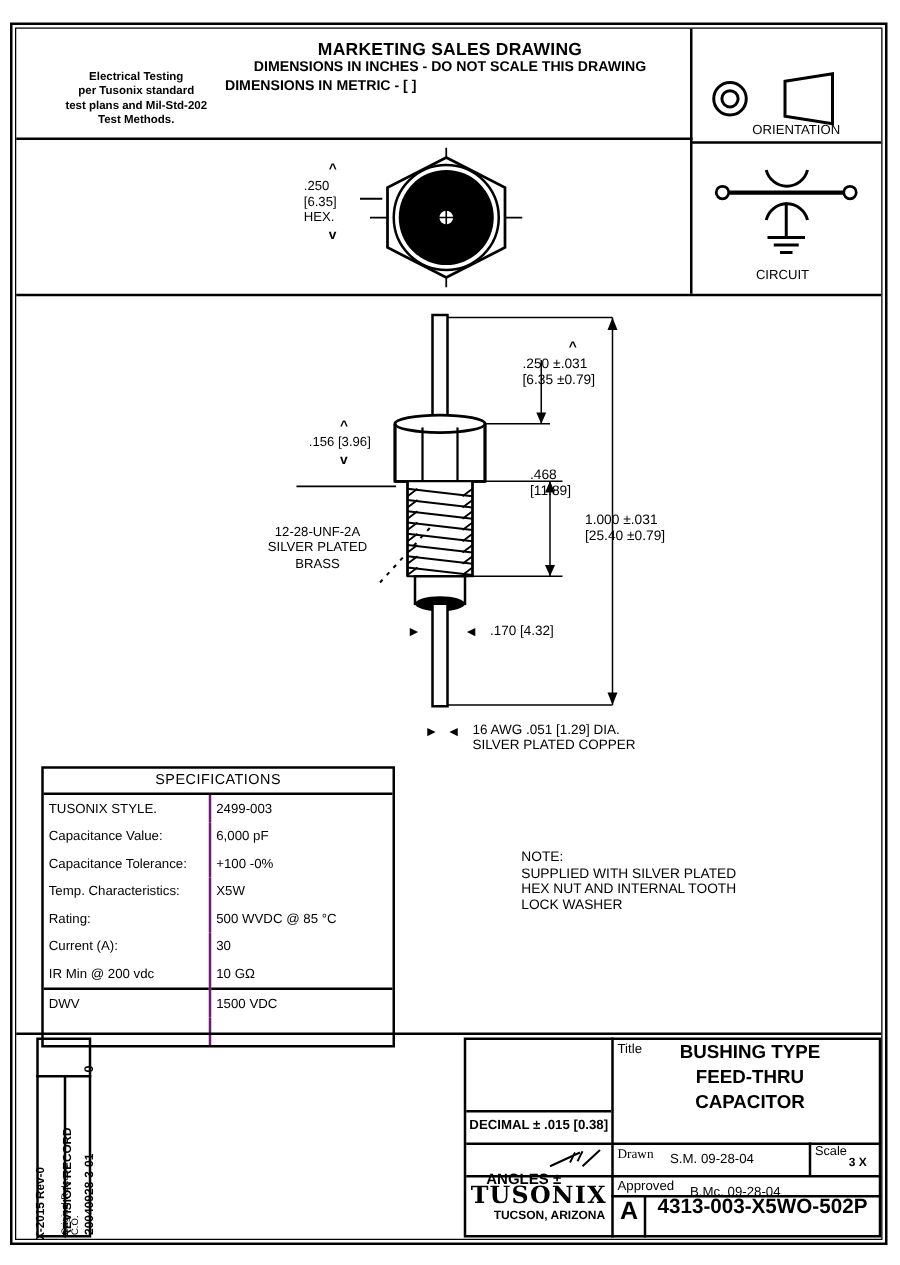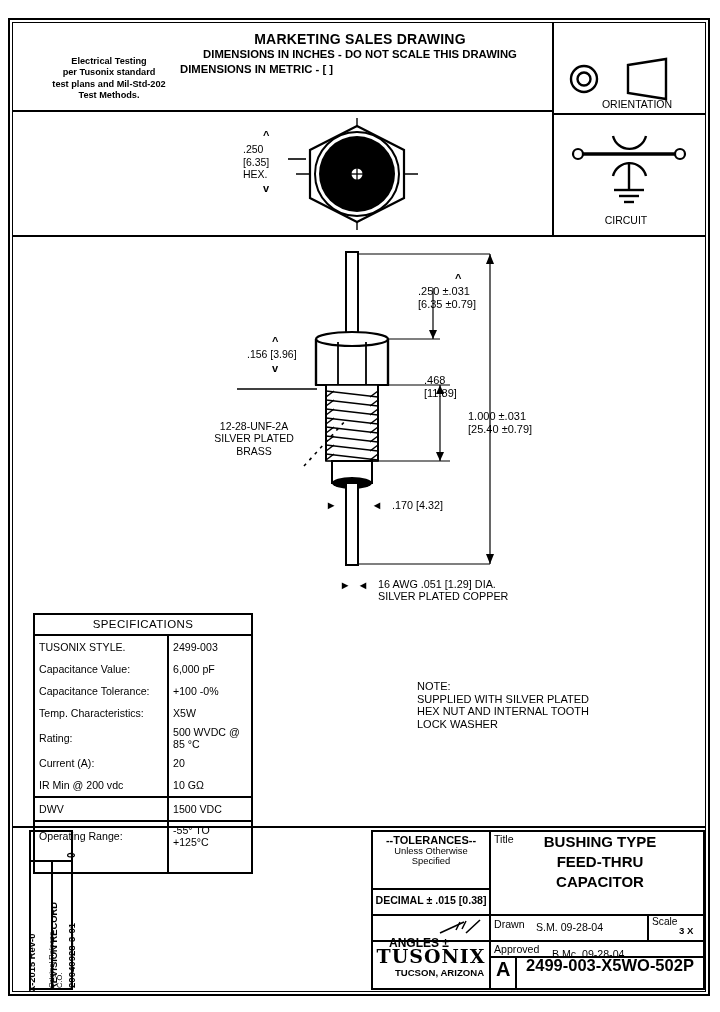--- a/index.html
+++ b/index.html
@@ -41,25 +41,25 @@
   #dim-250{left:418px;top:285px;width:110px;font-size:11px;line-height:13px;}
   #dim-468{left:424px;top:374px;width:48px;font-size:11px;line-height:13px;text-align:left;}
   #dim-1000{left:468px;top:410px;width:110px;font-size:11px;line-height:13px;}
   #dim-156{left:247px;top:348px;width:78px;font-size:10.5px;}
   #ar156-up{left:272px;top:335px;font-size:11px;}
   #ar156-dn{left:272px;top:362px;font-size:11px;}
   #thread-note{left:186px;top:420px;width:136px;font-size:10.5px;line-height:12.4px;text-align:center;}
   #awg-note{left:352px;top:578px;width:190px;font-size:10.8px;line-height:12.4px;}
 
   
-  #spec{left:33px;top:613px;width:220px;border:2px solid #000;box-sizing:border-box;}
+  #spec{left:33px;top:613px;width:283px;border:2px solid #000;box-sizing:border-box;}
   #spec-title{font-size:11.5px;text-align:center;padding:3px 0 4px;border-bottom:2px solid #000;letter-spacing:.4px;}
   #spec table{border-collapse:collapse;width:100%;font-size:10.6px;}
   #spec td{padding:2px 4px;height:18px;vertical-align:middle;}
-  #spec td.k{width:124px;border-right:2px solid #000000;}
+  #spec td.k{width:124px;border-right:2px solid #701a75;}
   #spec tr.rule td{border-top:2px solid #000;}
   #spec tr.last td{height:20px;}
 
   
   #note{left:417px;top:680px;width:240px;font-size:11px;line-height:12.6px;}
 
   
   #tb-rule{left:13px;top:826px;width:692px;height:2px;}
 
   #rev-box{left:29px;top:830px;width:44px;height:160px;border:2px solid #000;box-sizing:border-box;}
@@ -79,21 +79,21 @@
   #dec-t{font-size:10.6px;font-weight:bold;text-align:center;padding-top:4px;}
   #ang-cell{left:373px;top:916px;width:116px;height:24px;}
   #ang-t{font-size:12px;font-weight:bold;padding:4px 0 0 16px;margin-top:16px;}
 
   #logo-cell{left:373px;top:942px;width:116px;height:48px;}
   #logo-t{font-size:19px;font-weight:bold;text-align:center;letter-spacing:1px;padding-top:3px;font-family:"DejaVu Serif",serif;}
   #logo-s{font-size:9.6px;text-align:center;font-weight:bold;padding-left:17px;}
 
   #title-lbl{left:494px;top:833px;font-size:10.6px;}
   #title-val{left:500px;top:832px;width:200px;font-size:15px;font-weight:bold;text-align:center;line-height:20px;}
-  #drawn-lbl{left:494px;top:918px;font-size:10.6px;}
+  #drawn-lbl{left:494px;top:918px;font-size:10.6px;font-family:Liberation Serif, serif;}
   #drawn-val{left:536px;top:921px;font-size:10.6px;}
   #scale-lbl{left:652px;top:916px;font-size:10.2px;}
   #scale-val{left:679px;top:925px;font-size:9.6px;font-weight:bold;}
   #appr-lbl{left:494px;top:943px;font-size:10.6px;}
   #appr-val{left:552px;top:948px;font-size:10.6px;}
   #rev-ltr{left:496px;top:958px;font-size:20px;font-weight:bold;}
   #pn{left:519px;top:956px;width:182px;font-size:16.5px;font-weight:bold;text-align:center;}
 </style>
 </head>
 <body>
@@ -256,33 +256,29 @@
           <tr>
             <td class="k">Temp. Characteristics:</td>
             <td>X5W</td>
           </tr>
           <tr>
             <td class="k">Rating:</td>
             <td>500 WVDC @ 85 °C</td>
           </tr>
           <tr>
             <td class="k">Current  (A):</td>
-            <td>20</td>
+            <td>30</td>
           </tr>
           <tr>
             <td class="k">IR Min @ 200 vdc</td>
             <td>10 GΩ</td>
           </tr>
           <tr class="rule">
             <td class="k">DWV</td>
             <td>1500 VDC</td>
-          </tr>
-          <tr class="rule last">
-            <td class="k">Operating Range:</td>
-            <td>-55° TO +125°C</td>
           </tr>
           <tr>
             <td class="k">&nbsp;</td>
             <td>&nbsp;</td>
           </tr>
         </tbody>
     </table>
   </div>
 
   <div class="abs" id="note">NOTE:<br>SUPPLIED WITH SILVER PLATED<br>HEX NUT AND INTERNAL TOOTH<br>LOCK WASHER</div>
@@ -307,24 +303,20 @@
   <div class="abs vline" style="left:489px;top:830px;height:112px;"></div>
   <div class="abs hline" style="left:373px;top:888px;width:116px;"></div>
   <div class="abs hline" style="left:373px;top:914px;width:116px;"></div>
   <div class="abs hline" style="left:373px;top:940px;width:332px;"></div>
   <div class="abs hline" style="left:489px;top:914px;width:216px;"></div>
   <div class="abs vline" style="left:489px;top:940px;height:50px;"></div>
   <div class="abs vline" style="left:647px;top:914px;height:26px;"></div>
   <div class="abs hline" style="left:489px;top:956px;width:216px;"></div>
   <div class="abs vline" style="left:515px;top:956px;height:34px;"></div>
 
-  <div class="abs" id="tol-cell">
-    <div id="tol-h">--TOLERANCES--</div>
-    <div id="tol-s">Unless Otherwise<br>Specified</div>
-  </div>
   <div class="abs" id="dec-cell">
     <div id="dec-t">DECIMAL ± .015 [0.38]</div>
   </div>
   <div class="abs" id="ang-cell">
     <div id="ang-t">ANGLES ±</div>
   </div>
   <svg class="abs" style="left:438px;top:918px;" width="48" height="18">
     <path d="M 2 15 L 26 4 M 42 2 L 28 15" stroke="#000" stroke-width="1.6" fill="none"></path>
     <path d="M 18 12 L 22 4 M 24 11 L 28 3" stroke="#000" stroke-width="1.5" fill="none"></path>
   </svg>
@@ -339,15 +331,15 @@
 
   <div class="abs" id="drawn-lbl">Drawn</div>
   <div class="abs" id="drawn-val">S.M. 09-28-04</div>
   <div class="abs" id="scale-lbl">Scale</div>
   <div class="abs" id="scale-val">3 X</div>
 
   <div class="abs" id="appr-lbl">Approved</div>
   <div class="abs" id="appr-val">B.Mc. 09-28-04</div>
 
   <div class="abs" id="rev-ltr">A</div>
-  <div class="abs" id="pn">2499-003-X5WO-502P</div>
+  <div class="abs" id="pn">4313-003-X5WO-502P</div>
 
 </div>
 
 </body></html>

